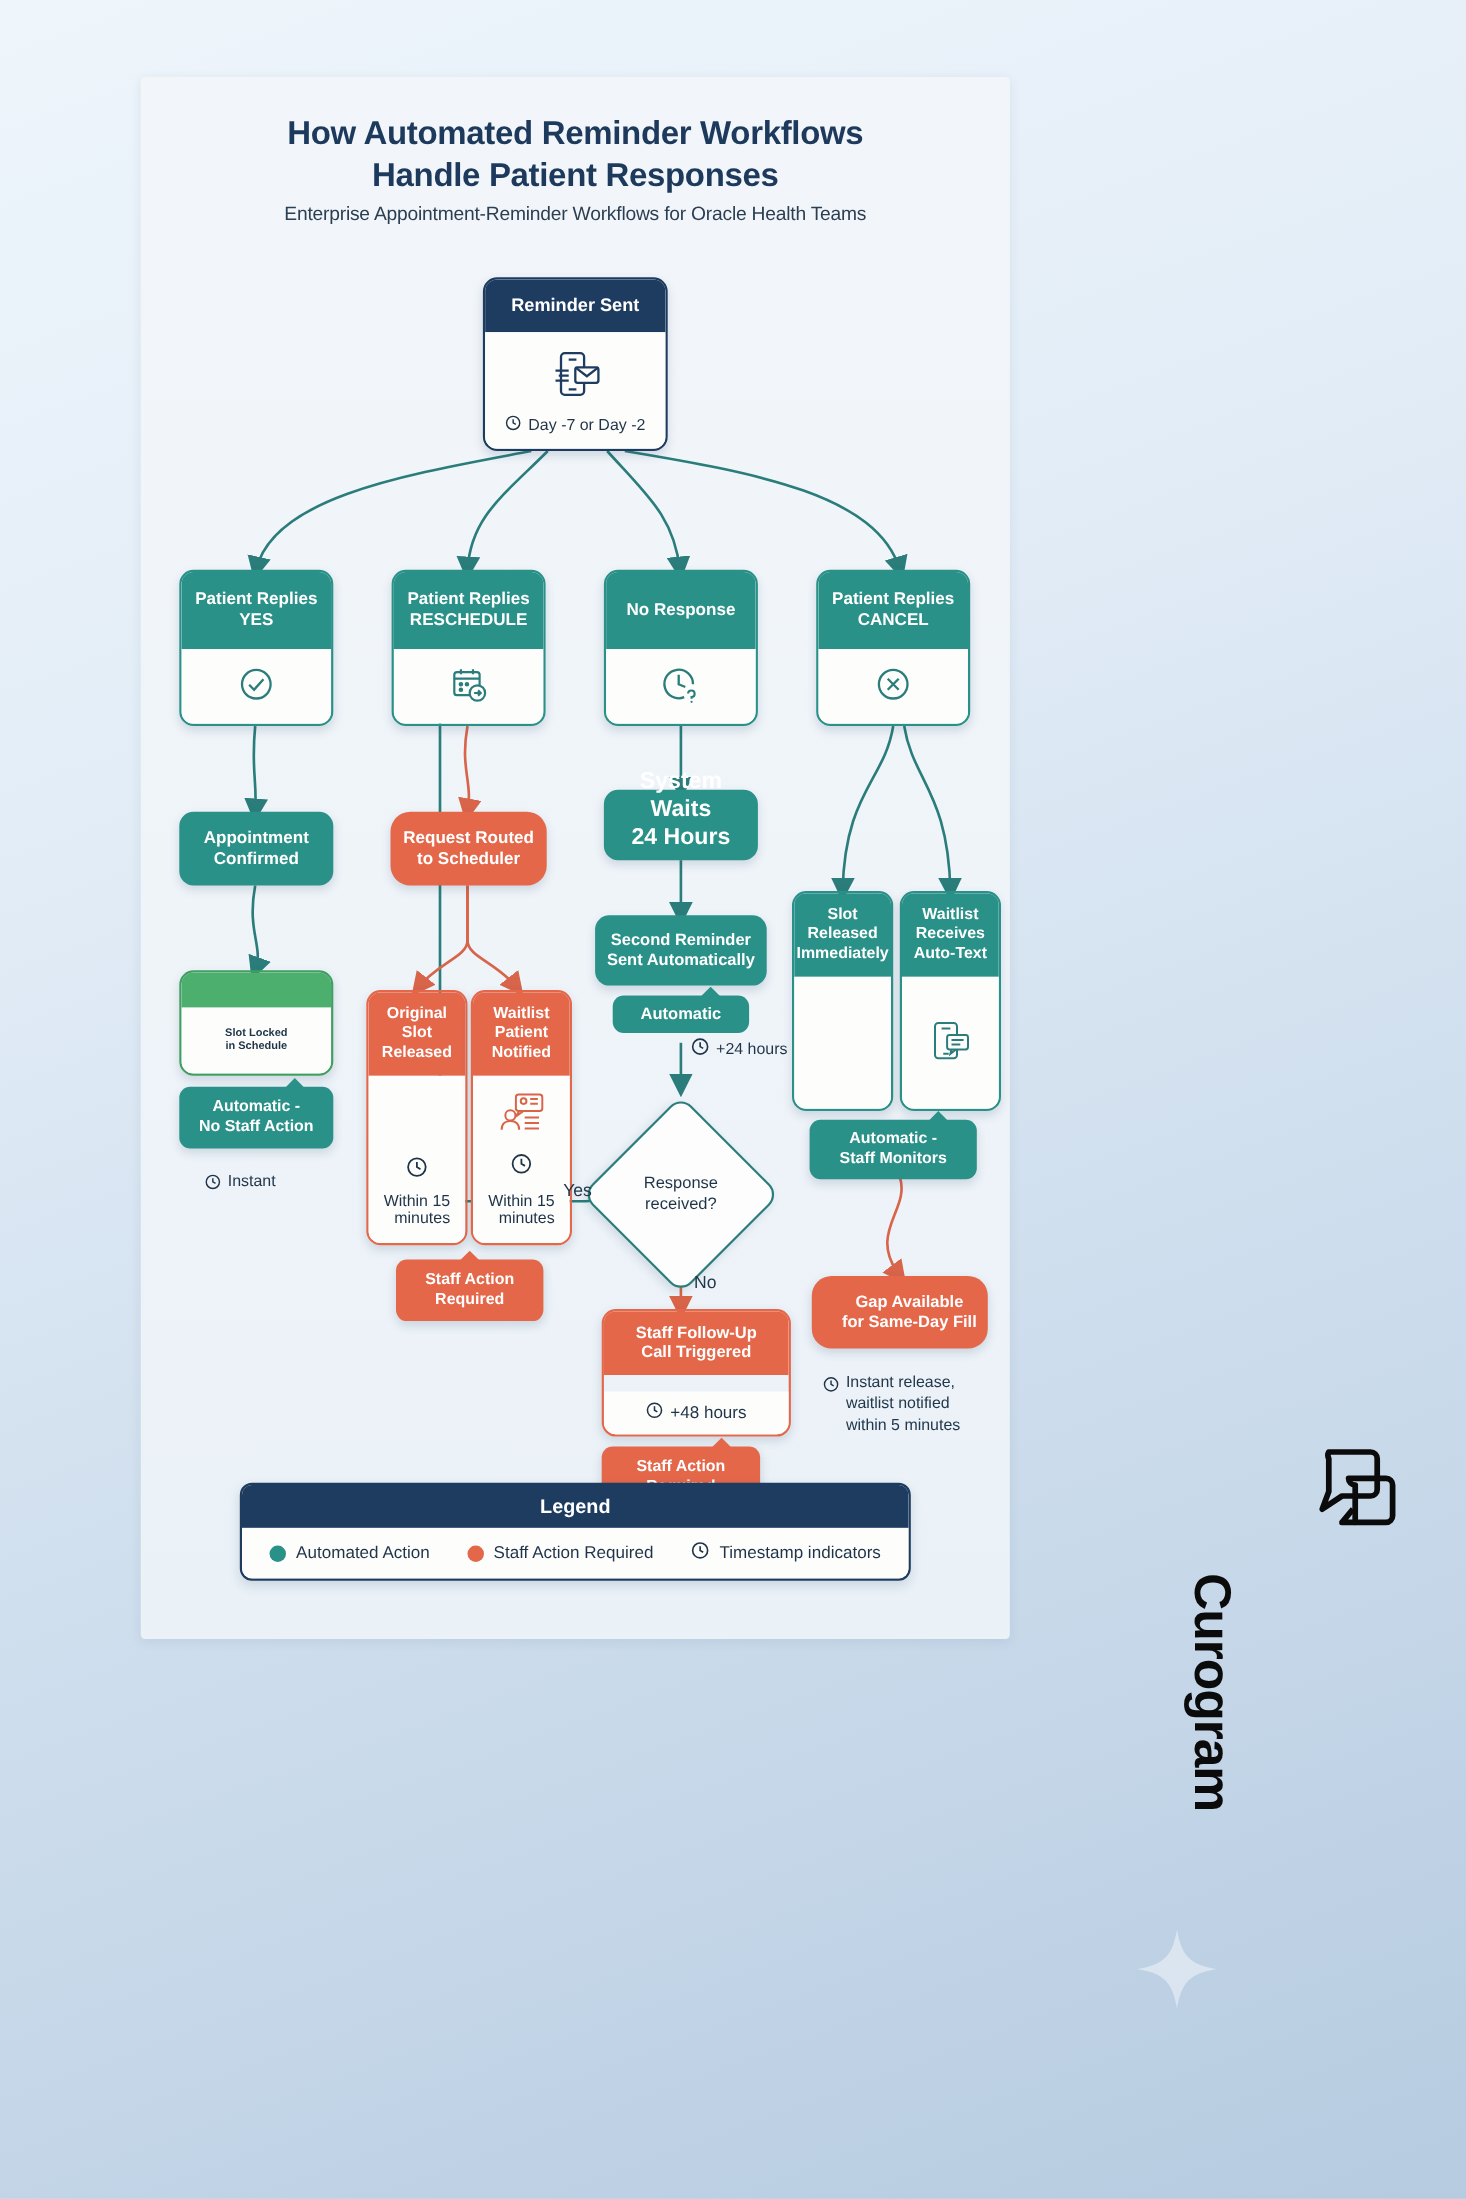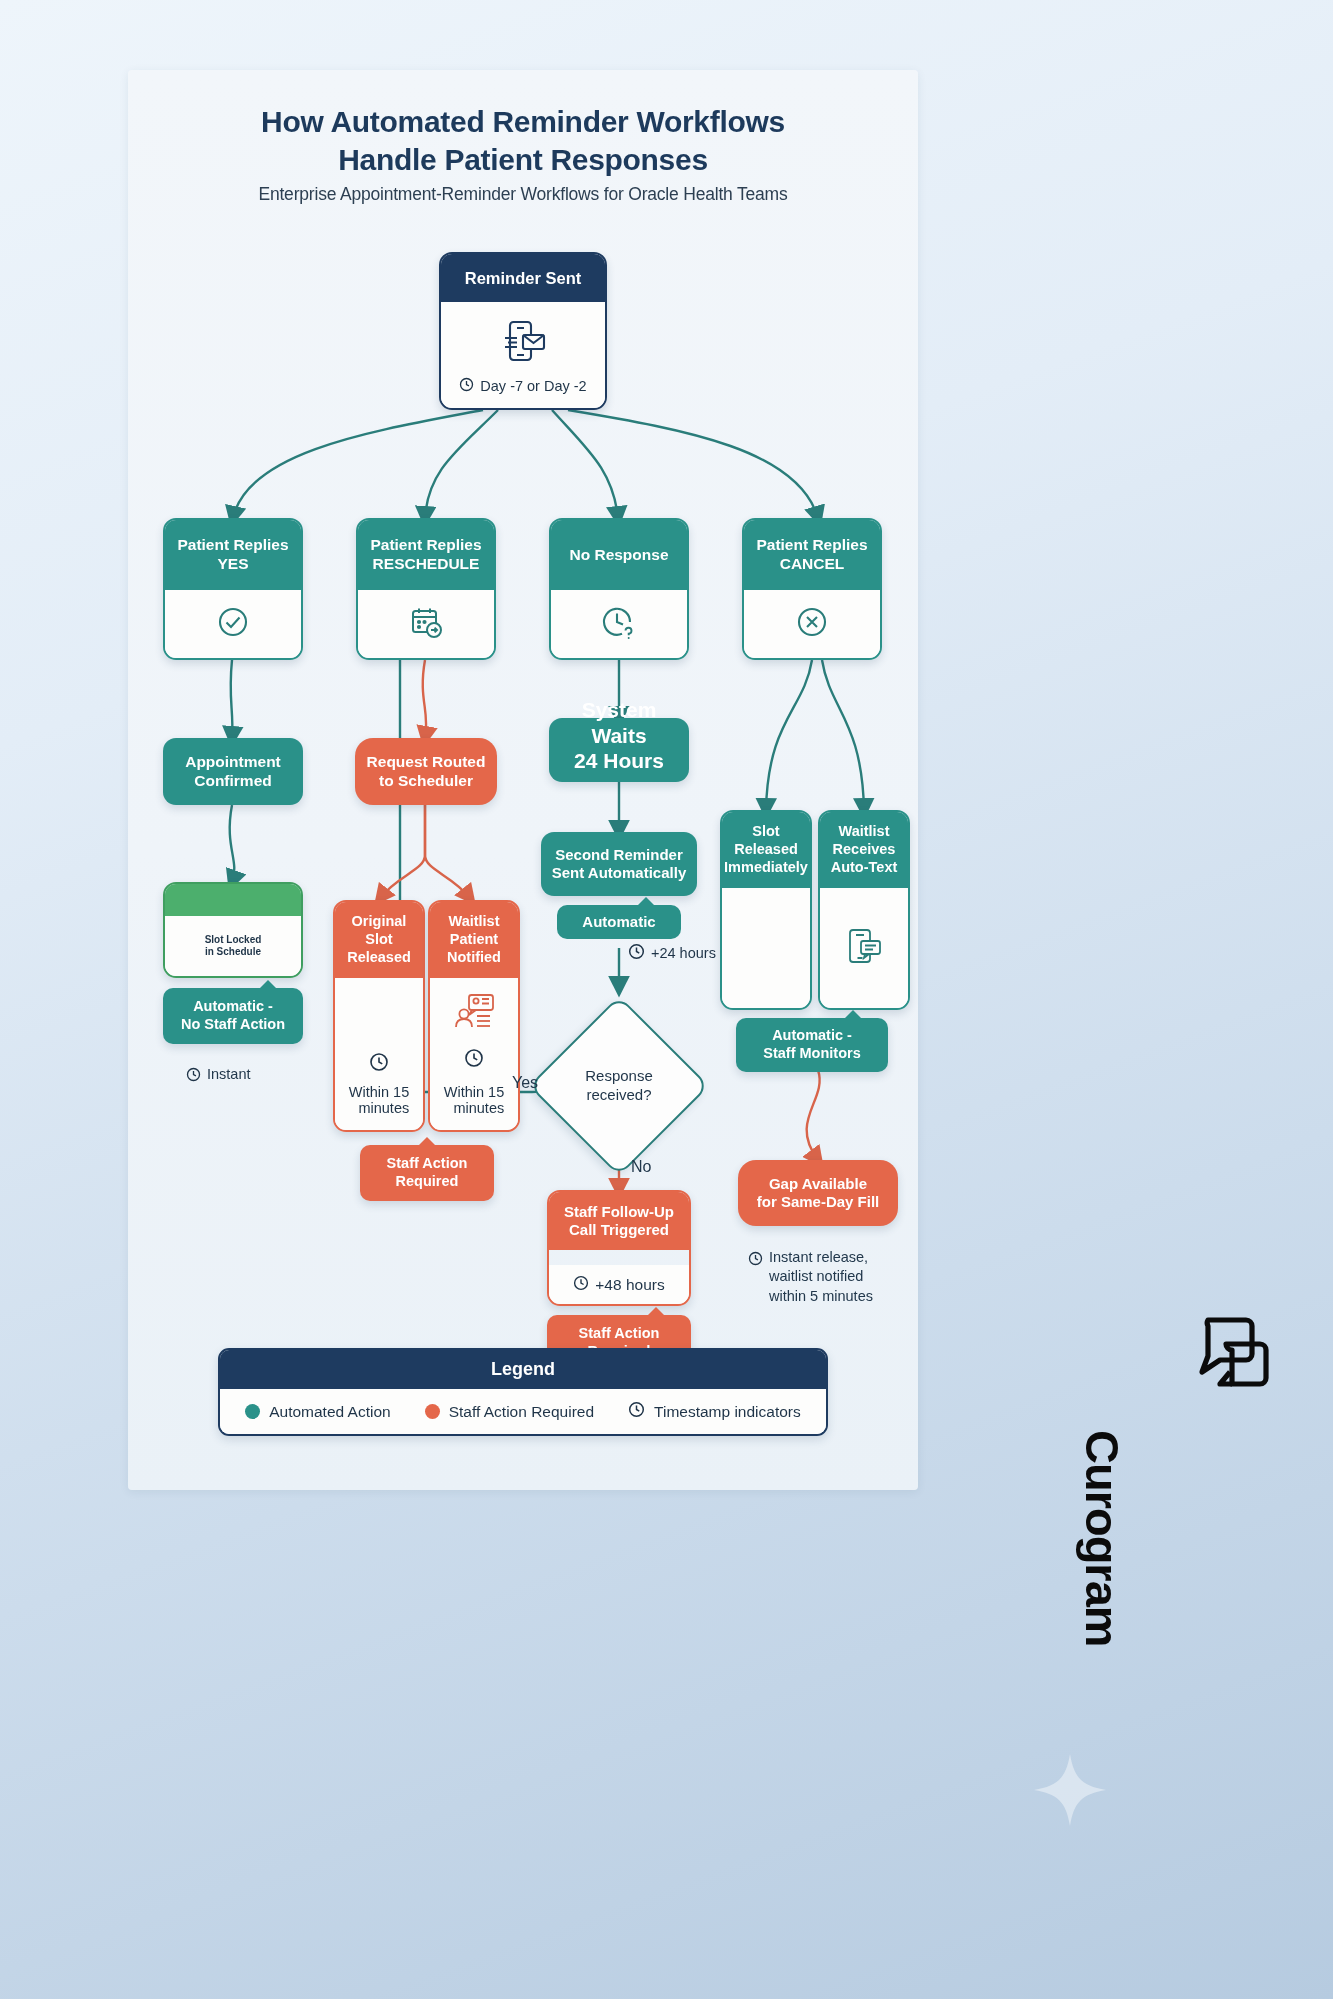--- a/index.html
+++ b/index.html
@@ -388,21 +388,21 @@
     </div>
 
     <div class="diamond" style="left:427px; top:952px;"></div>
     <div class="diamond-label" style="left:427px; top:952px;">
       <span style="white-space:pre-line;">Response
 received?</span>
     </div>
     <div class="edge-label" style="left:384px; top:1004px;">Yes</div>
     <div class="edge-label" style="left:503px; top:1088px;">No</div>
 
-    <div class="node card orangec shadow" style="left:419px; top:1120px; width:144px; height:116px;gap:15px;">
+    <div class="node card orangec shadow" style="left:419px; top:1120px; width:172px; height:116px;gap:15px;">
       <div class="hd" style="font-size:15px; height:58px; white-space:pre-line;">Staff Follow-Up
 Call Triggered</div>
       <div class="bd">
         <span class="stamp big">
           <span>
             <svg width="16" height="16" viewBox="0 0 16 16" fill="none" stroke="#1f3448" stroke-width="1.4">
                 <circle cx="8" cy="8" r="6.4"></circle>
                 <path d="M8,4.3 L8,8 L10.6,9.5"></path>
               </svg>
           </span>
@@ -440,21 +440,21 @@
           </svg>
         </span>
       </div>
     </div>
 
     <div class="badge tealb p-right shadow" style="left:608px; top:948px; width:152px; height:54px; font-size:14.5px;">
       <span style="white-space:pre-line;">Automatic -
 Staff Monitors</span>
     </div>
 
-    <div class="node pill orange shadow" style="left:610px; top:1090px; width:160px; height:66px; font-size:15px;">
+    <div class="node pill orange shadow" style="left:610px; top:1090px; width:160px; height:66px; font-size:15px;justify-content:flex-end;">
       <span style="white-space:pre-line;">Gap Available
 for Same-Day Fill</span>
     </div>
 
     <div class="note" style="left:620px; top:1178px; width:170px;">
       <span style="margin-top:3px;">
         <svg width="15" height="15" viewBox="0 0 16 16" fill="none" stroke="#1f3448" stroke-width="1.4">
             <circle cx="8" cy="8" r="6.4"></circle>
             <path d="M8,4.3 L8,8 L10.6,9.5"></path>
           </svg>

